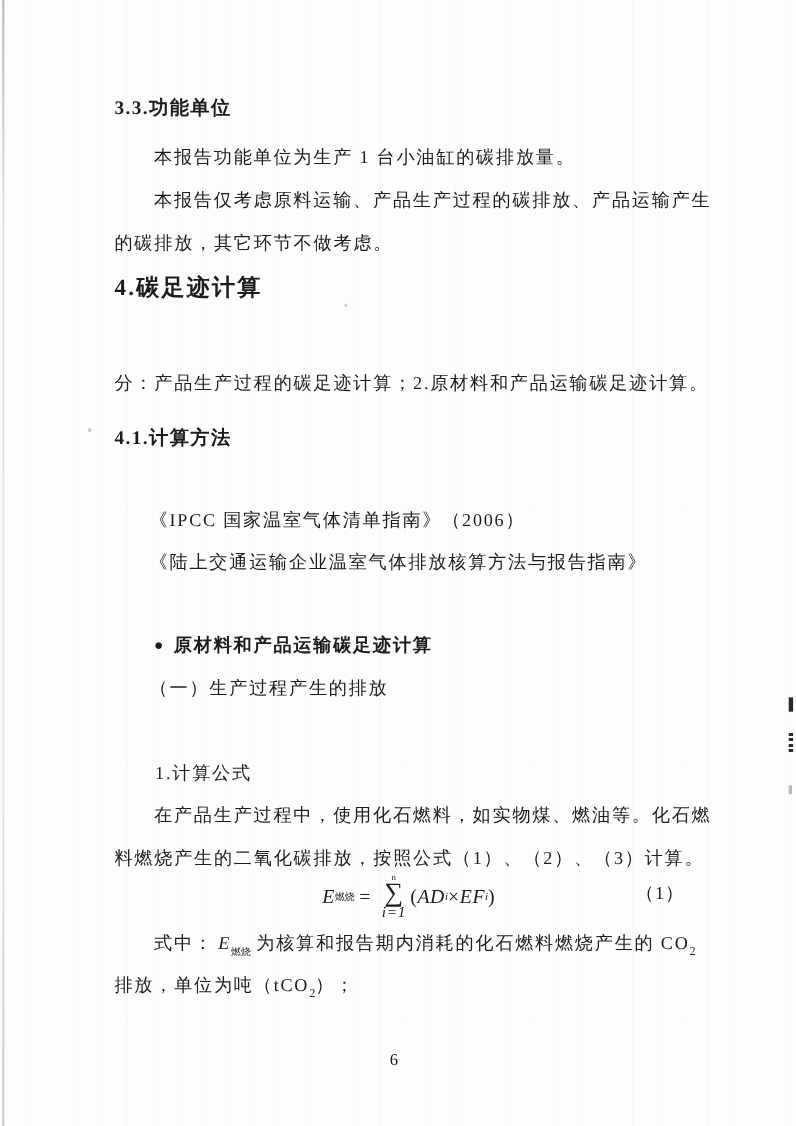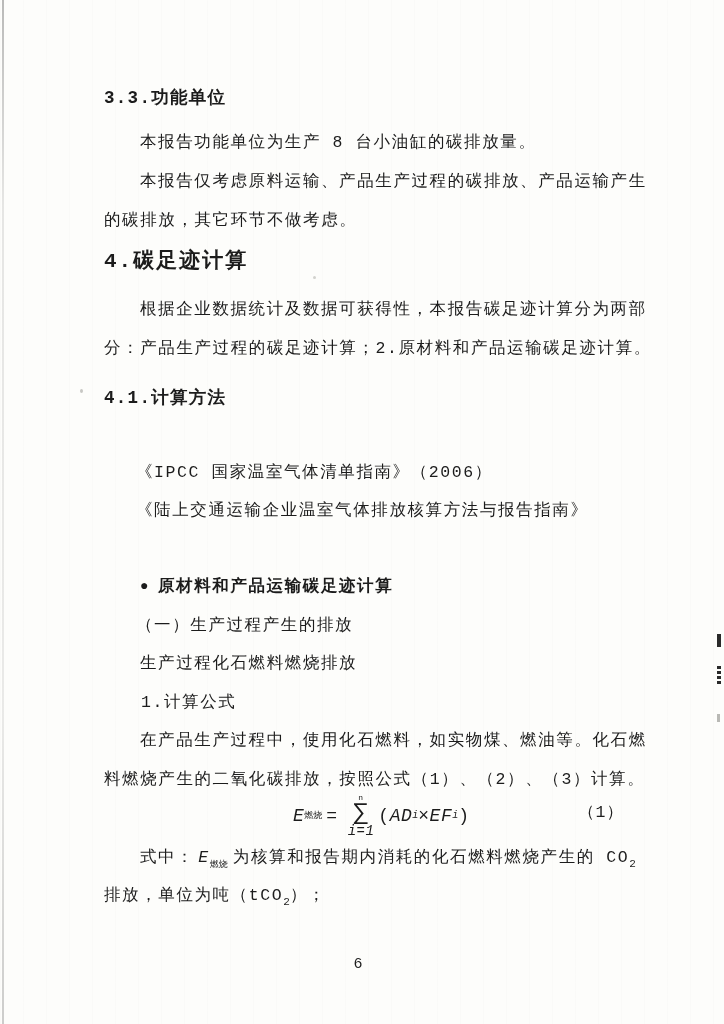--- a/index.html
+++ b/index.html
@@ -11,21 +11,21 @@
     position: relative;
     width: 724px;
     height: 1024px;
     margin: 0 auto;
     background:
       repeating-linear-gradient(90deg,
         rgba(0,0,0,0.010) 0px, rgba(0,0,0,0.010) 1px,
         transparent 1px, transparent 23px),
       #fdfdfb;
     overflow: hidden;
-    font-family: Liberation Mono, monospace;
+    font-family: Liberation Serif, serif;
     color: #1c1c1c;
   }
   .line {
     position: absolute;
     white-space: nowrap;
     font-size: 16.5px;
     line-height: 1.2;
     letter-spacing: 1.6px;
     color: #1c1c1c;
   }
@@ -120,38 +120,36 @@
 <div class="page">
 
   <div class="scan-edge-left"></div>
   <div class="scan-mark mark-1"></div>
   <div class="scan-mark mark-2"></div>
   <div class="scan-mark mark-3"></div>
   <div class="speck-1"></div>
   <div class="speck-2"></div>
 
   <div class="line h-minor" style="top:88px; left:104px;">3.3.功能单位</div>
-  <div class="line" style="top:133px; left:140px;">本报告功能单位为生产 8 台小油缸的碳排放量。</div>
+  <div class="line" style="top:133px; left:140px;">本报告功能单位为生产 1 台小油缸的碳排放量。</div>
   <div class="line" style="top:172px; left:140px;">本报告仅考虑原料运输、产品生产过程的碳排放、产品运输产生</div>
   <div class="line" style="top:211px; left:104px;">的碳排放，其它环节不做考虑。</div>
 
   <div class="line h-major" style="top:249px; left:104px;">4.碳足迹计算</div>
-  <div class="line" style="top:300px; left:140px;">根据企业数据统计及数据可获得性，本报告碳足迹计算分为两部</div>
   <div class="line" style="top:339px; left:104px;">分：产品生产过程的碳足迹计算；2.原材料和产品运输碳足迹计算。</div>
 
   <div class="line h-minor" style="top:388px; left:104px;">4.1.计算方法</div>
   <div class="line" style="top:463px; left:136px;">《IPCC 国家温室气体清单指南》（2006）</div>
   <div class="line" style="top:501px; left:136px;">《陆上交通运输企业温室气体排放核算方法与报告指南》</div>
 
   <div class="line bold" style="top:577px; left:140px;">
     <span class="bullet-marker">●</span><span>原材料和产品运输碳足迹计算</span>
   </div>
 
   <div class="line" style="top:616px; left:136px;">（一）生产过程产生的排放</div>
-  <div class="line" style="top:654px; left:140px;">生产过程化石燃料燃烧排放</div>
   <div class="line" style="top:693px; left:141px;">1.计算公式</div>
   <div class="line" style="top:731px; left:140px;">在产品生产过程中，使用化石燃料，如实物煤、燃油等。化石燃</div>
   <div class="line" style="top:770px; left:104px;">料燃烧产生的二氧化碳排放，按照公式（1）、（2）、（3）计算。</div>
 
   <div class="formula">
     <span class="math-var">E</span>
       <span class="sub-cjk">燃烧</span>
     <span class="eq-sign">=</span>
     <span class="sigma-stack">
       <span class="sigma-upper">n</span>

